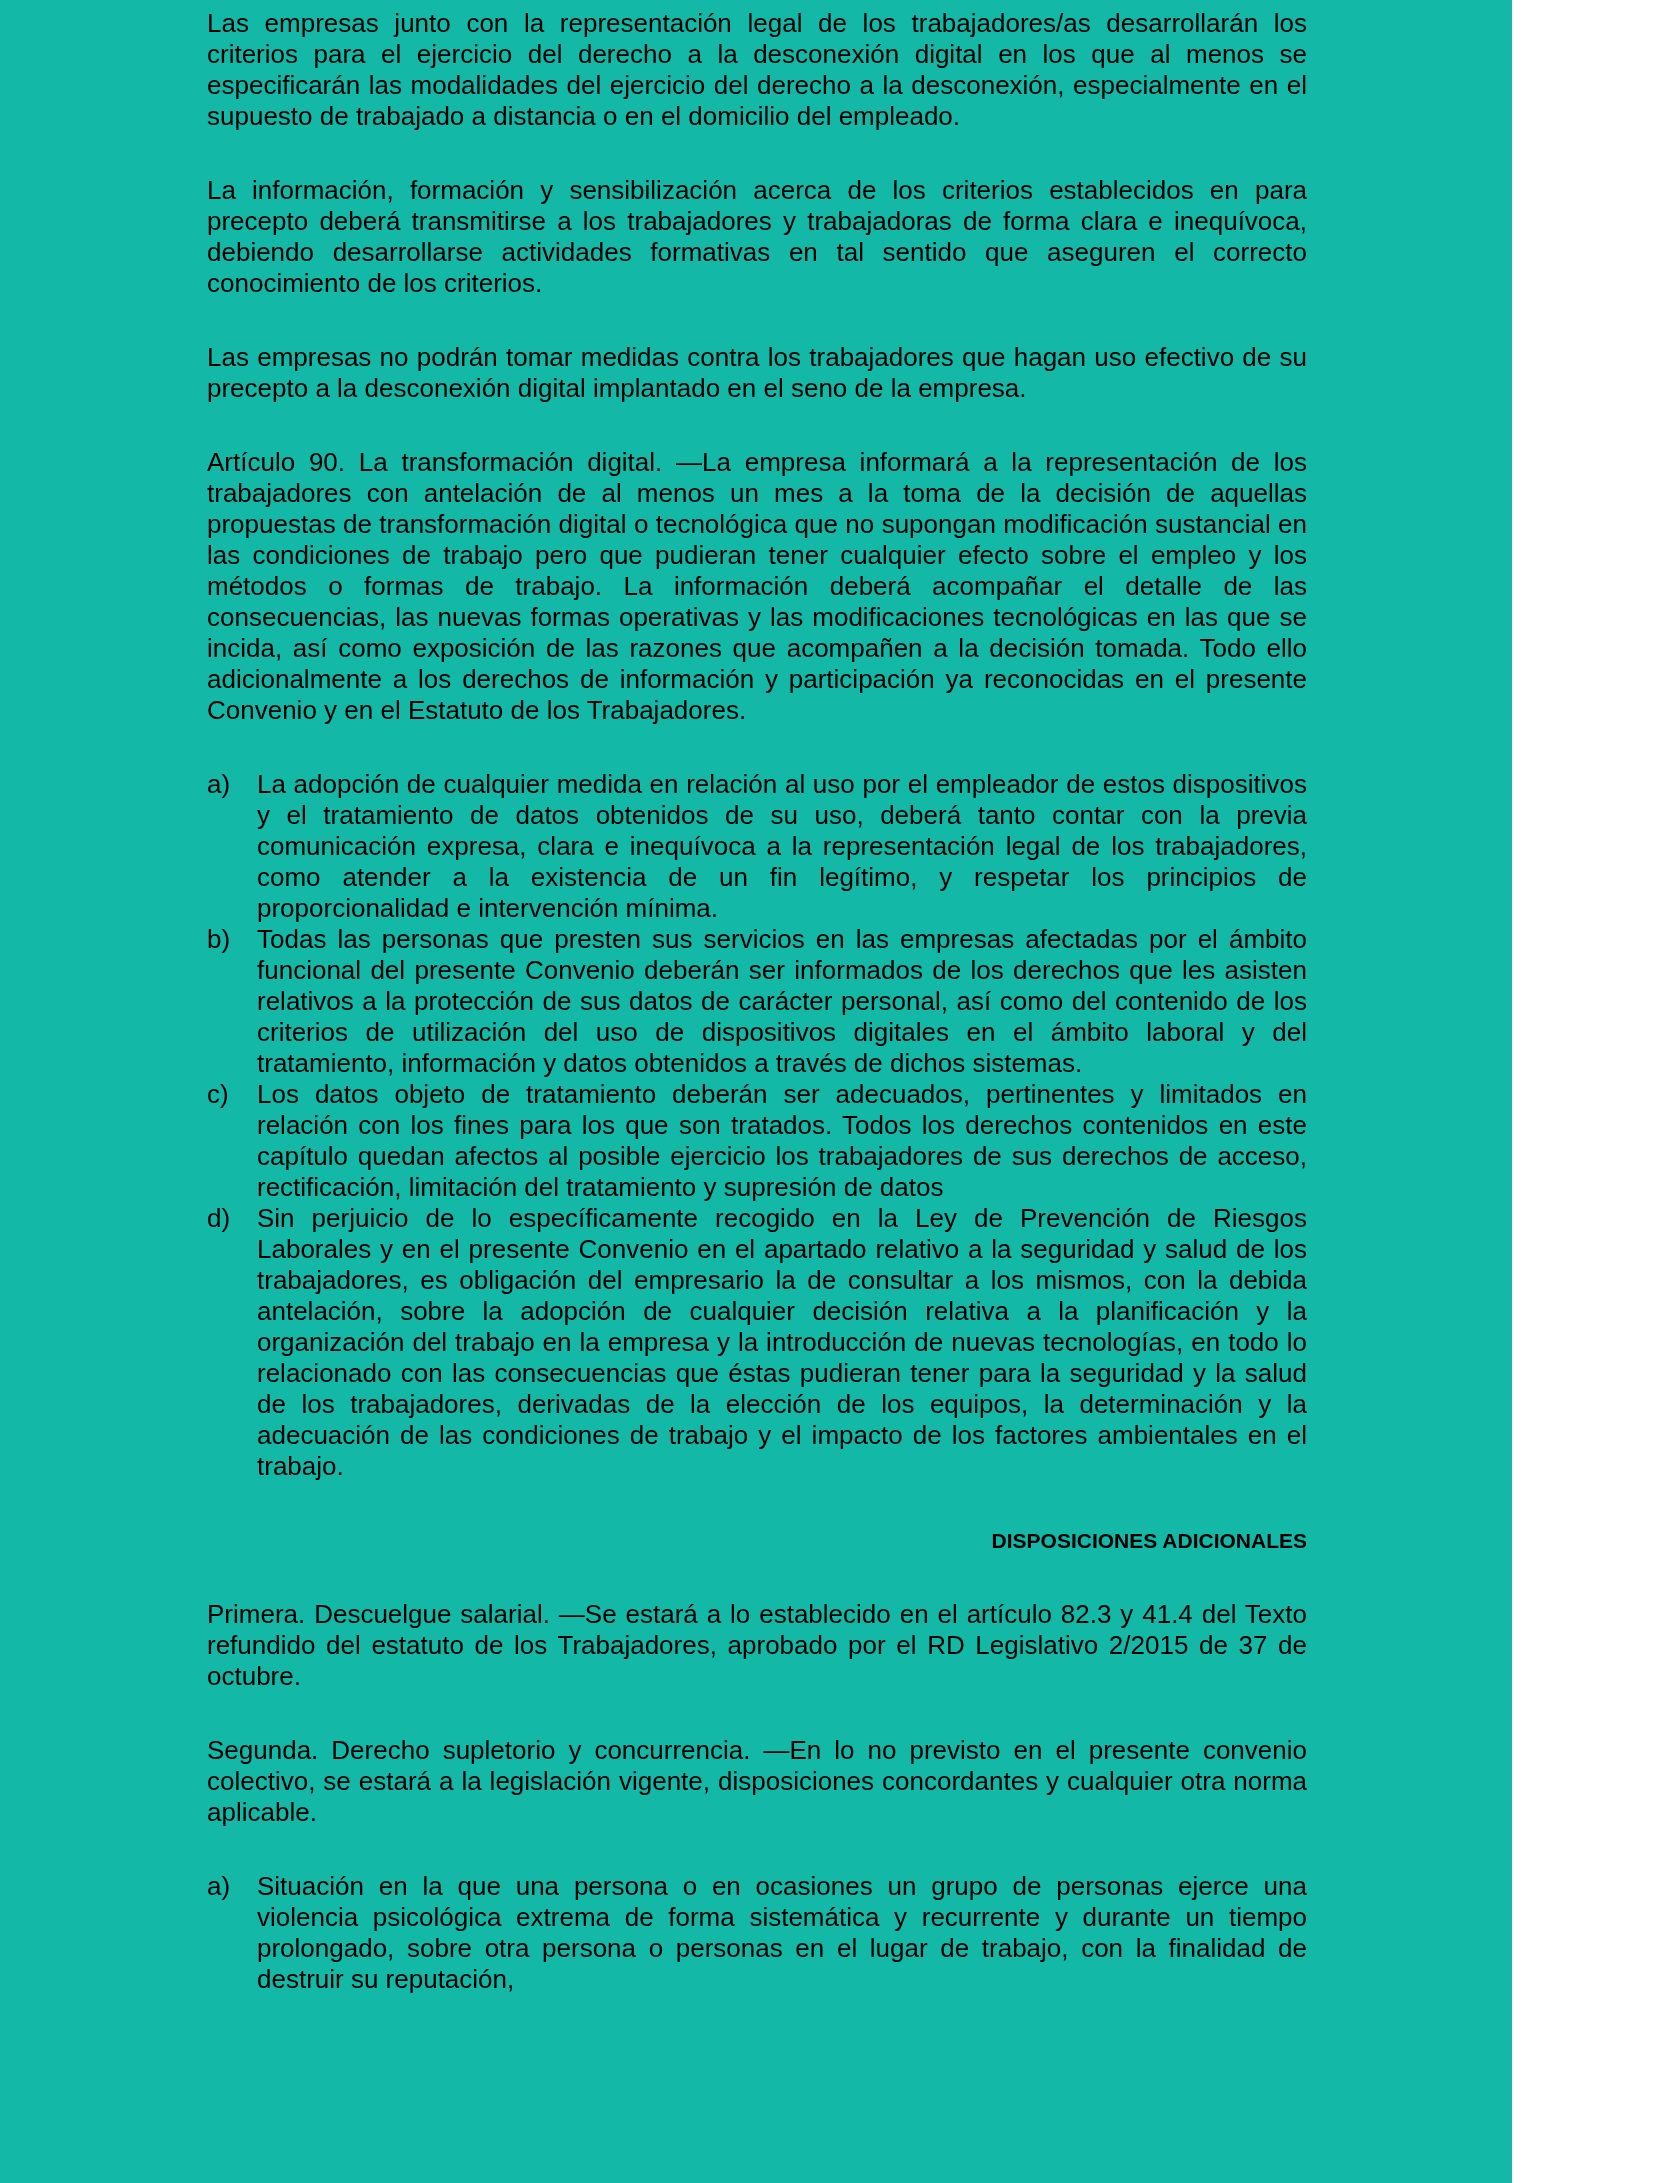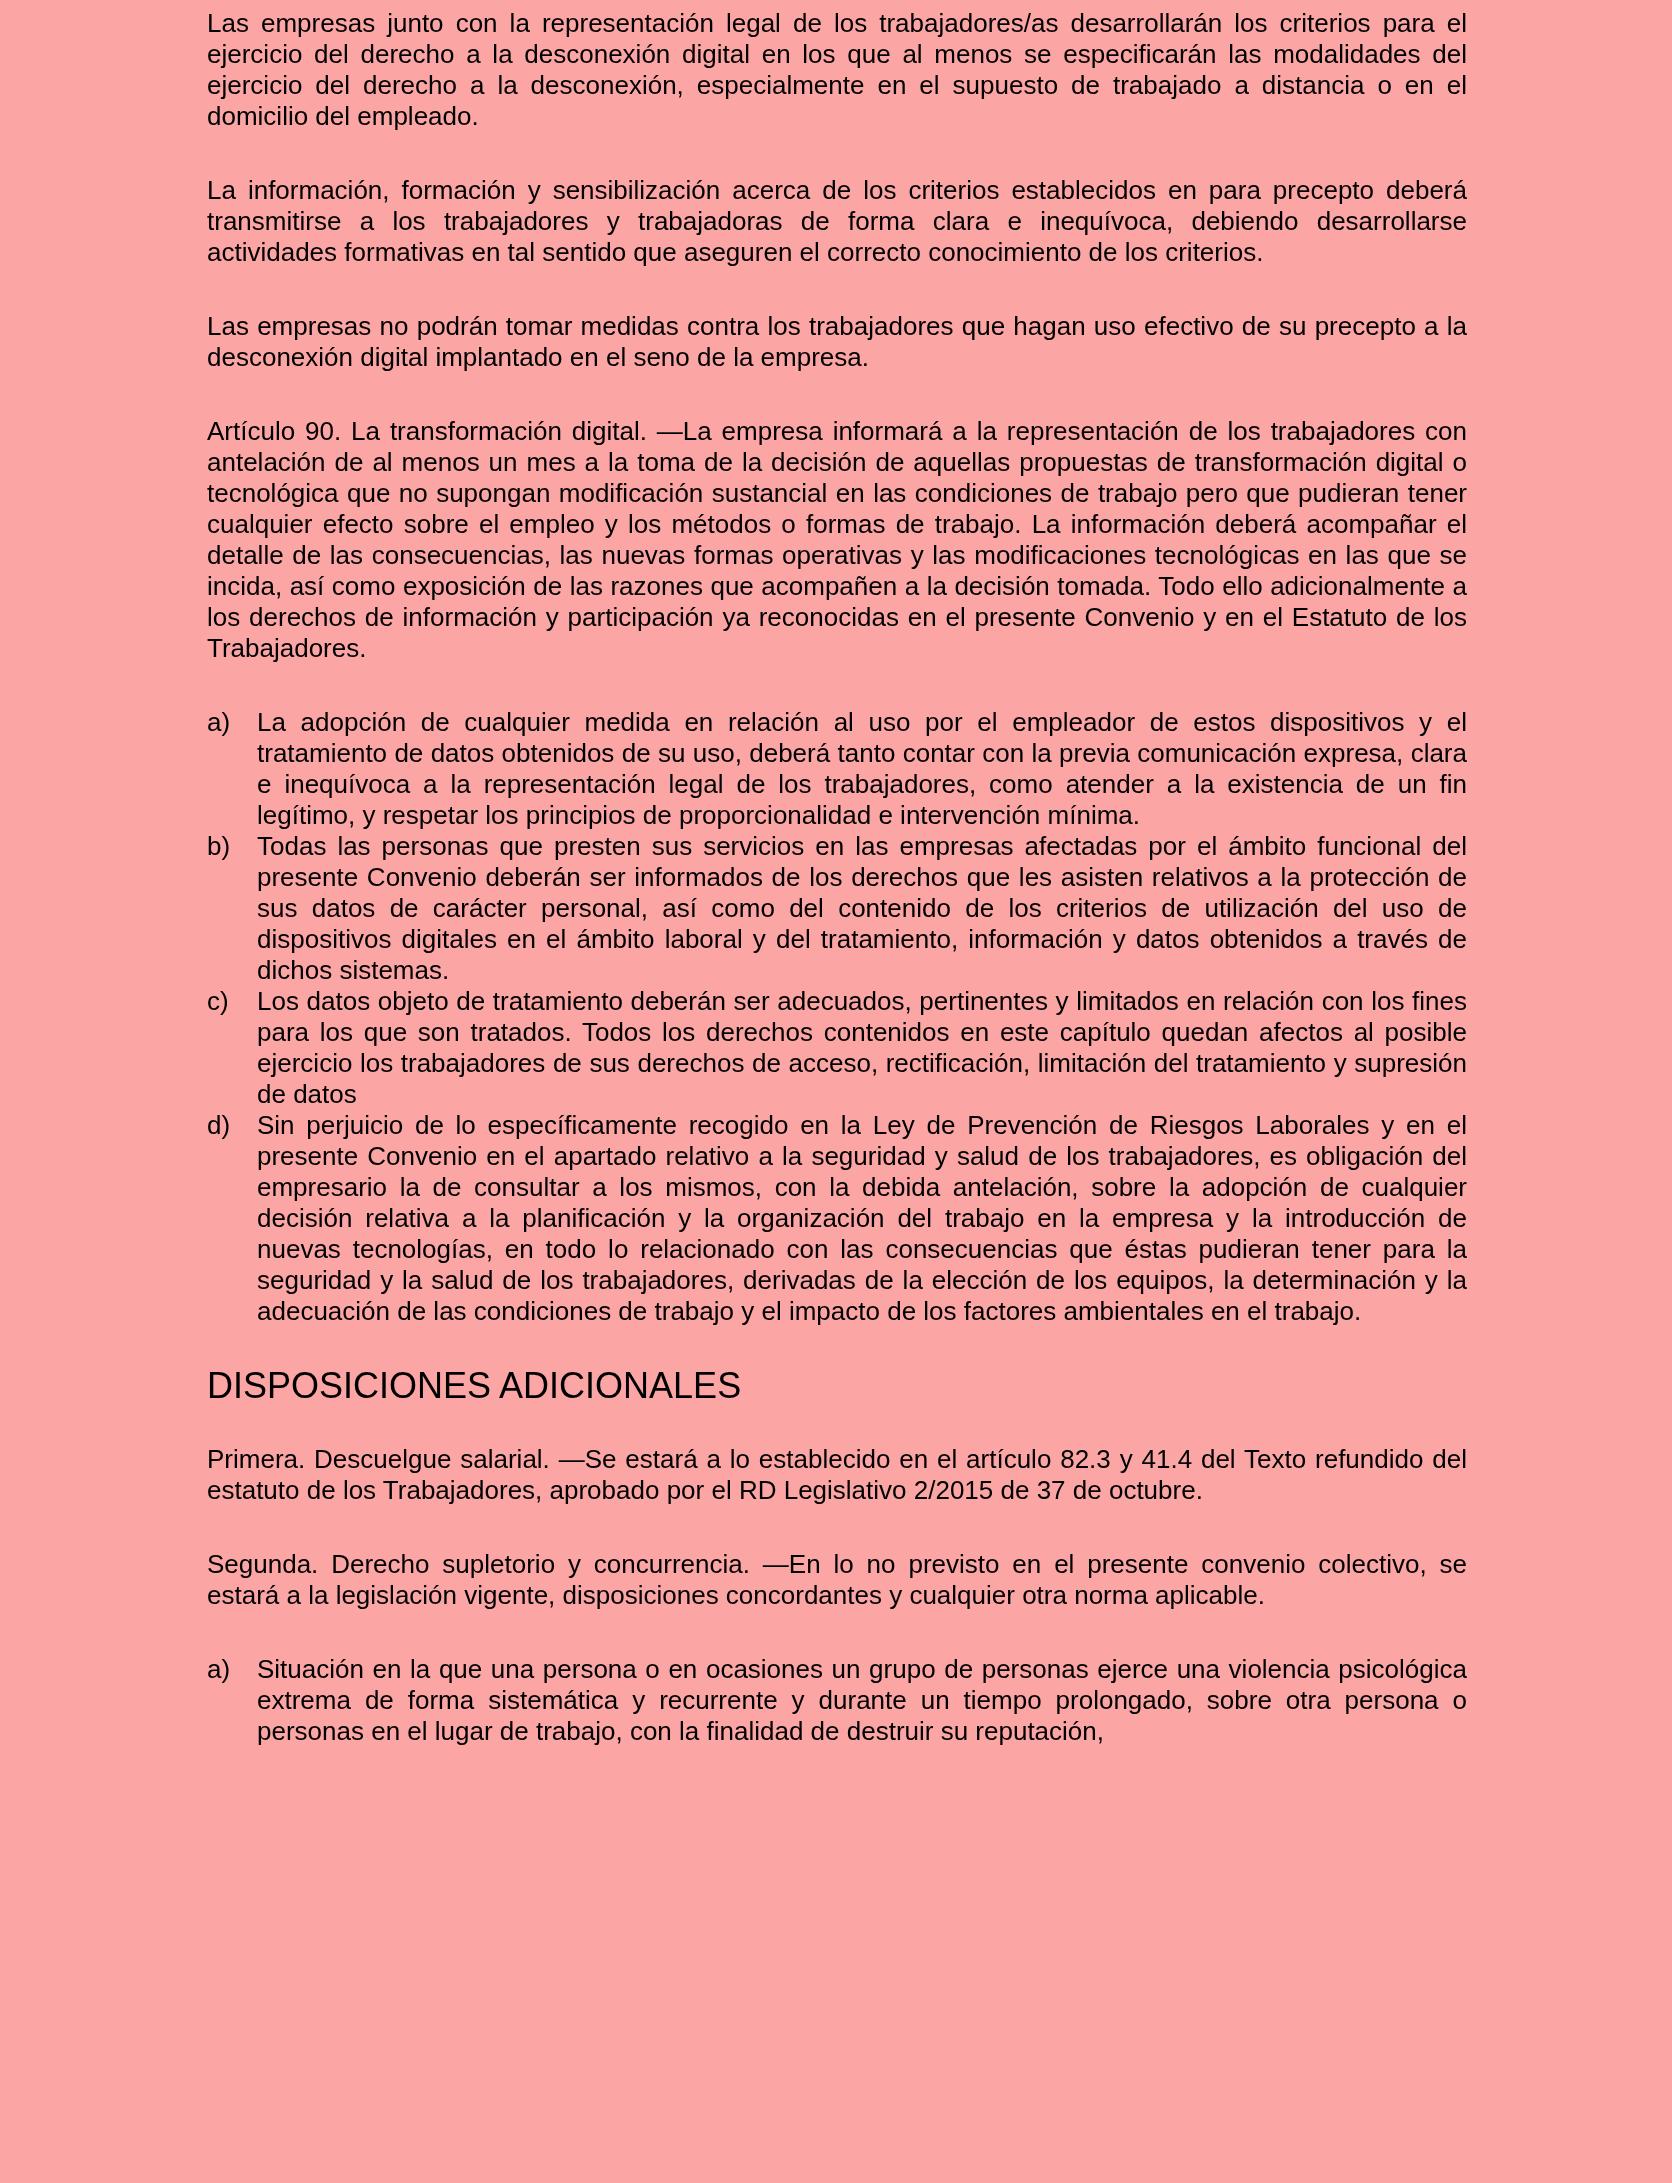--- a/index.html
+++ b/index.html
@@ -2,40 +2,40 @@
 <html lang="es" style="font-size:12px"><head>
 <meta charset="utf-8">
 <style>
   html, body {
     margin: 0;
     padding: 0;
     background: #ffffff;
   }
   .page {
     position: relative;
-    width: 1672px;
+    width: 1512px;
     height: 2183px;
     box-sizing: border-box;
     padding: 7.6px 205px 0 207px;
-    background: #fca5a5;
+    background: #14b8a6;
     color: #000000;
     font-family: "Liberation Sans", "DejaVu Sans", sans-serif;
     font-size: 26px;
     line-height: 31px;
     text-align: justify;
     overflow: hidden;
   }
   .para {
     margin: 0 0 43px 0;
   }
   .section-heading {
     margin: 0 0 43px 0;
-    font-size: 36px;
-    font-weight: normal;
-    text-align: left;
+    font-size: 21px;
+    font-weight: bold;
+    text-align: right;
     line-height: 31px;
   }
   .letter-list {
     list-style: none;
     margin: 0 0 43px 0;
     padding: 0;
   }
   .letter-list li {
     position: relative;
     padding-left: 50px;

